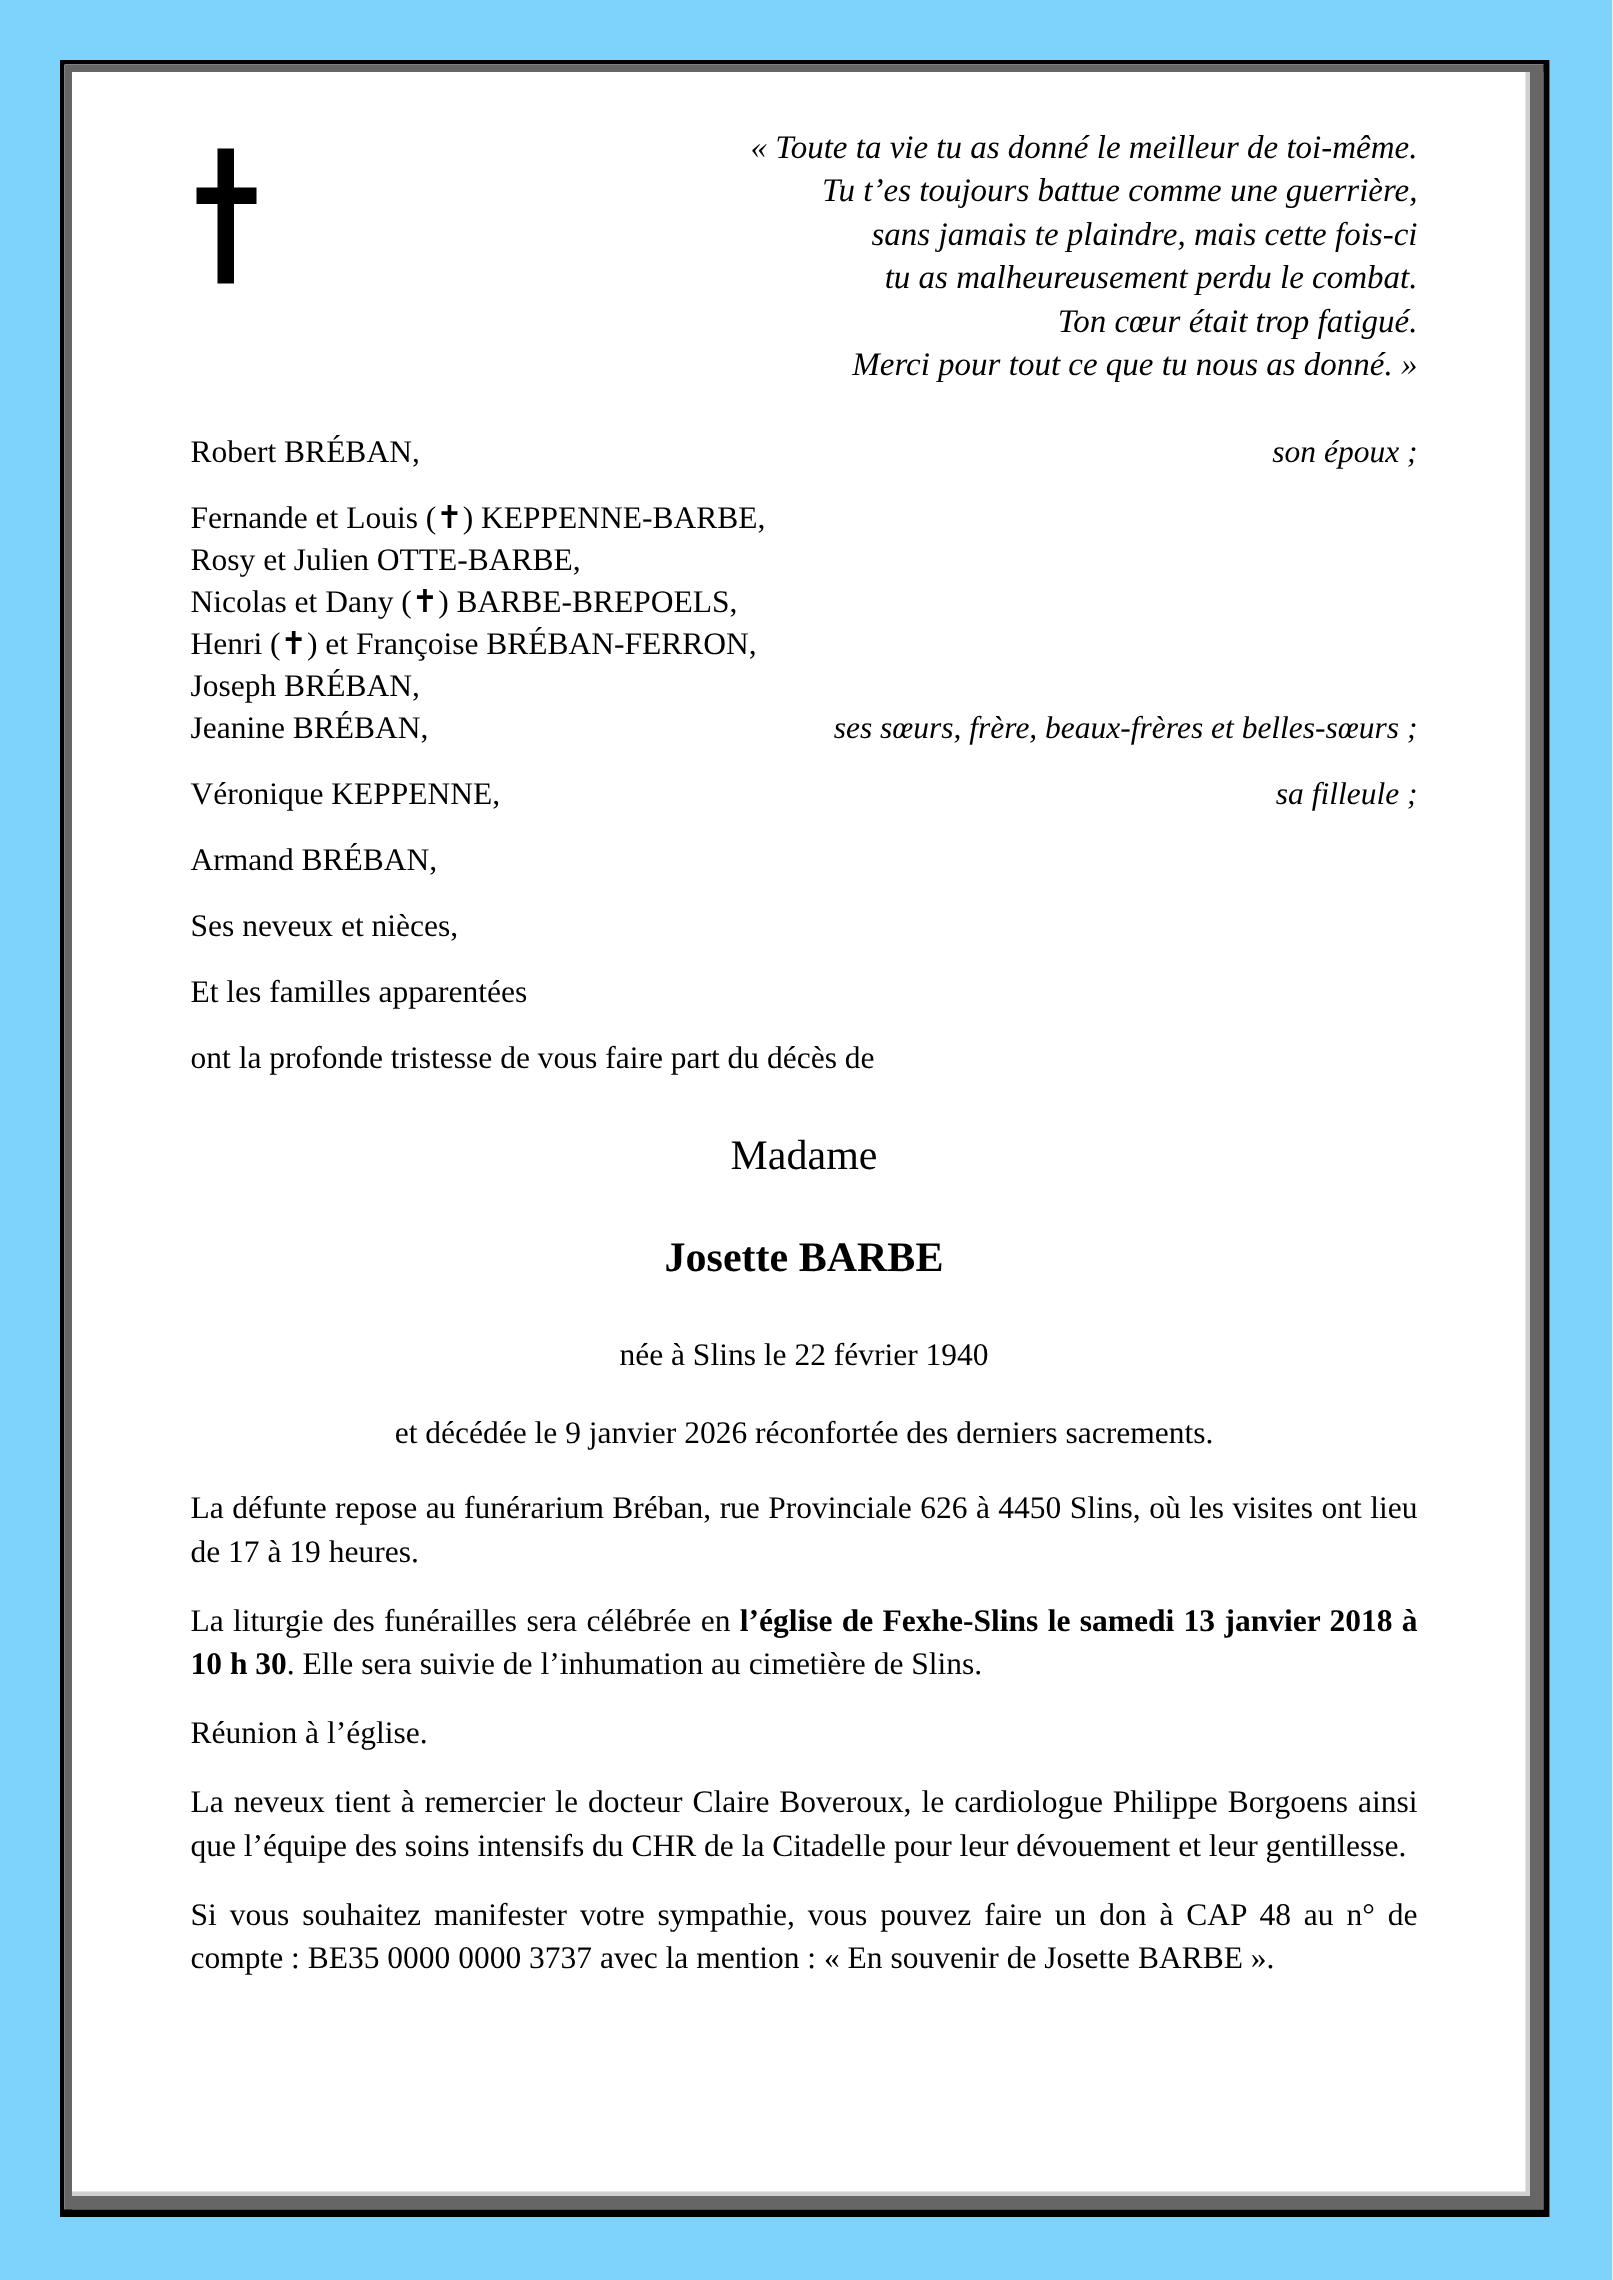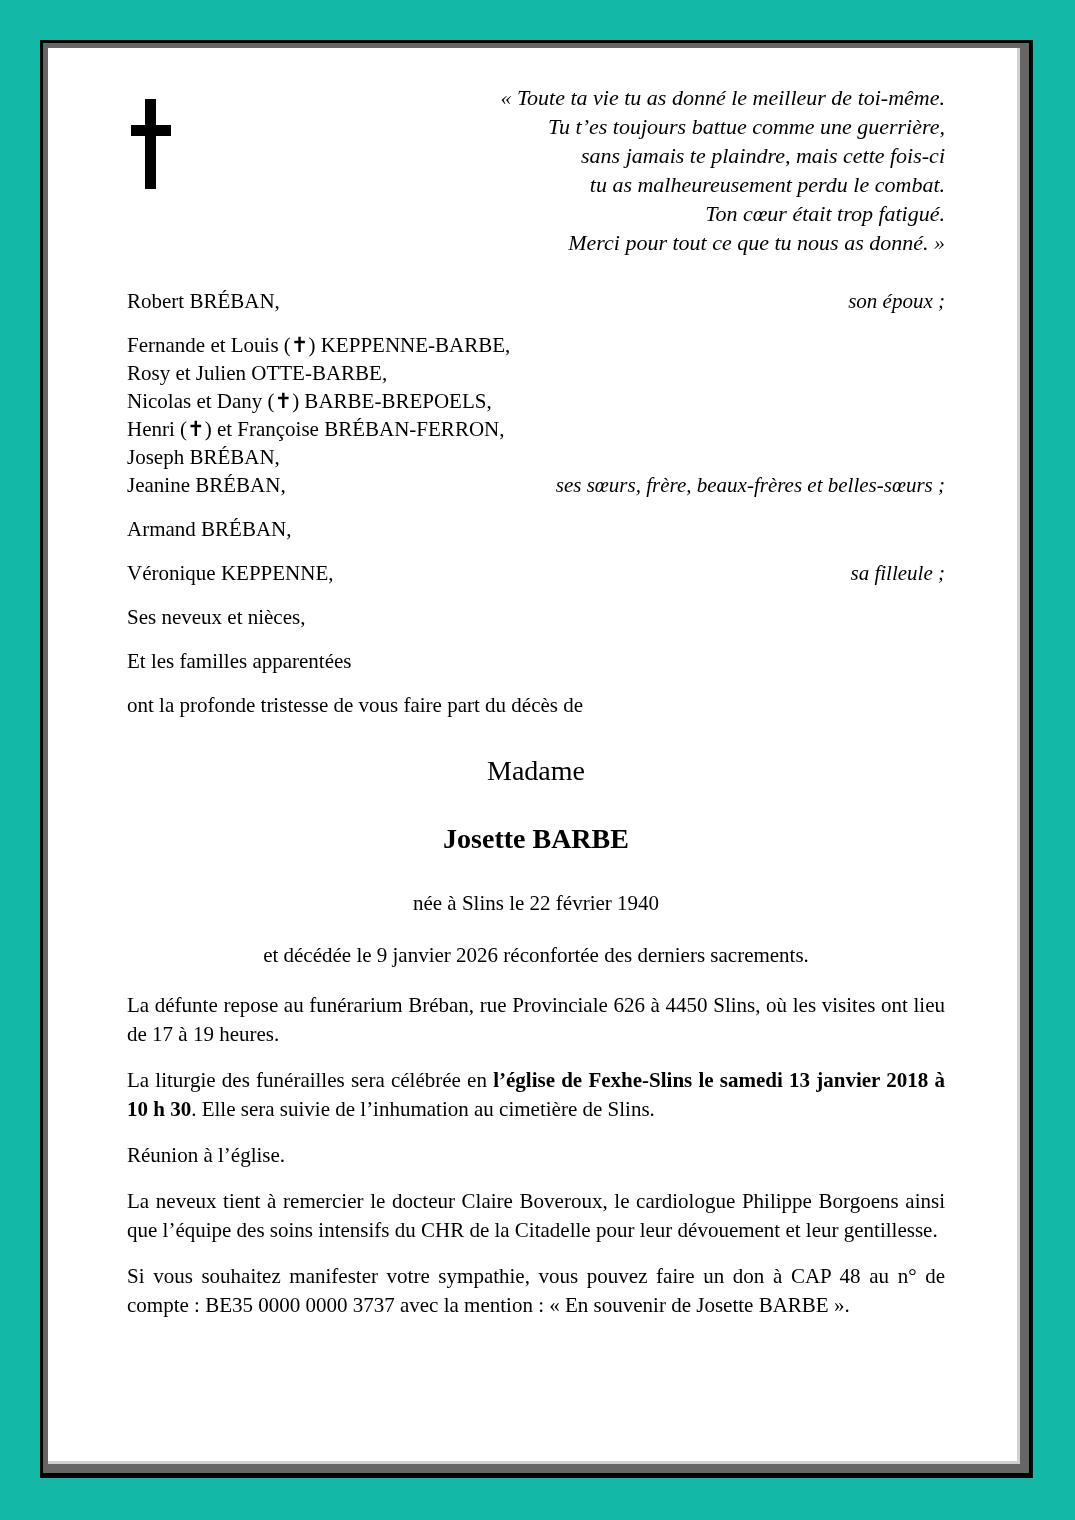--- a/index.html
+++ b/index.html
@@ -5,21 +5,21 @@
   * { margin: 0; padding: 0; box-sizing: border-box; }
   html, body {
     background: #ffffff;
     font-family: "Liberation Serif", "DejaVu Serif", serif;
     color: #000000;
   }
   .page {
     position: relative;
     width: 1075px;
     height: 1520px;
-    background: #14b8a6;
+    background: #7dd3fc;
     overflow: hidden;
   }
   .frame {
     position: absolute;
     left: 40px;
     top: 40px;
     width: 993px;
     height: 1438px;
     background: #ffffff;
     border-style: solid;
@@ -159,27 +159,27 @@
         <div class="family-names">Fernande et Louis (✝) KEPPENNE-BARBE,
 Rosy et Julien OTTE-BARBE,
 Nicolas et Dany (✝) BARBE-BREPOELS,
 Henri (✝) et Françoise BRÉBAN-FERRON,
 Joseph BRÉBAN,
 Jeanine BRÉBAN,</div>
         <div class="family-relation">ses sœurs, frère, beaux-frères et belles-sœurs ;</div>
       </div>
 
       <div class="family-row">
+        <div class="family-names">Véronique KEPPENNE,</div>
+        <div class="family-relation">sa filleule ;</div>
+      </div>
+
+      <div class="family-row">
         <div class="family-names">Armand BRÉBAN,</div>
         <div class="family-relation"></div>
-      </div>
-
-      <div class="family-row">
-        <div class="family-names">Véronique KEPPENNE,</div>
-        <div class="family-relation">sa filleule ;</div>
       </div>
 
       <div class="family-row">
         <div class="family-names">Ses neveux et nièces,</div>
         <div class="family-relation"></div>
       </div>
 
       <div class="family-row">
         <div class="family-names">Et les familles apparentées</div>
         <div class="family-relation"></div>

